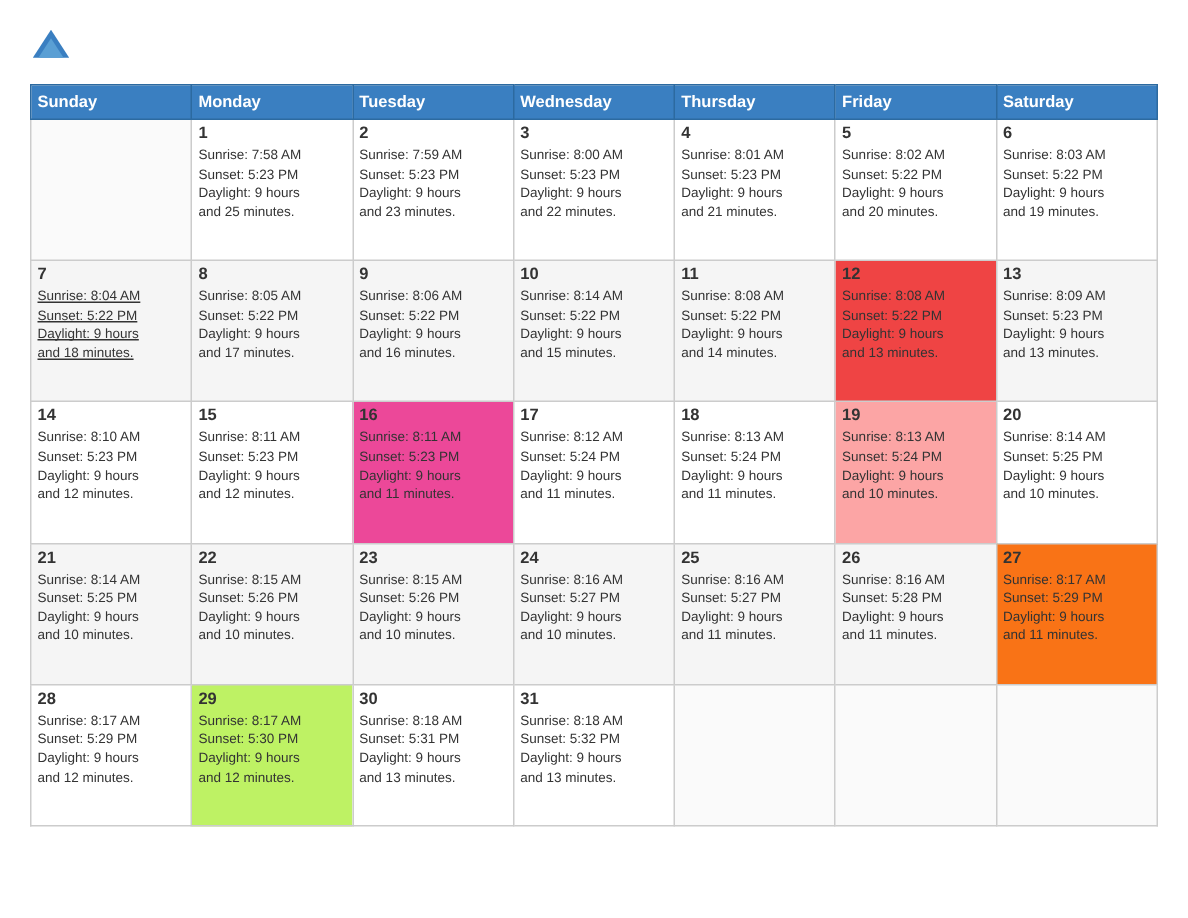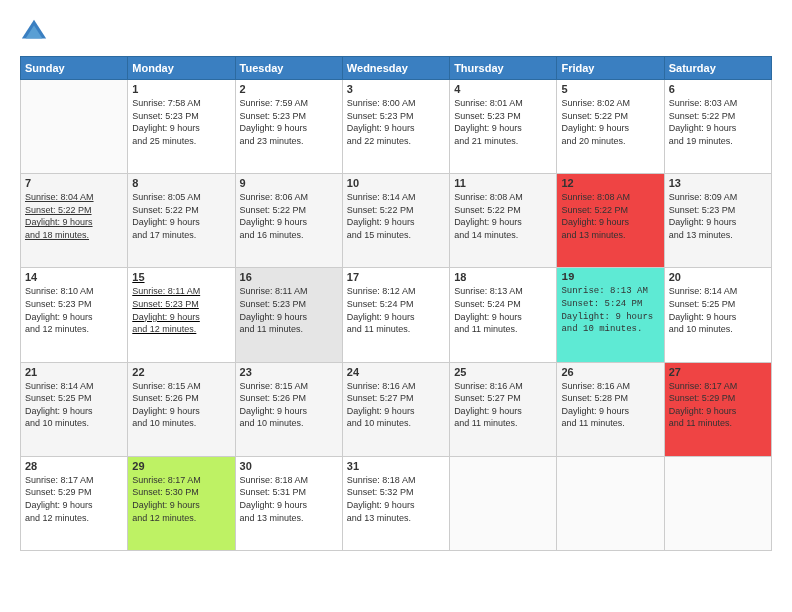--- a/index.html
+++ b/index.html
@@ -231,49 +231,49 @@
           </td>
         </tr>
         <tr>
           <td style="background: rgb(255, 255, 255);">
             <span class="day-number">14</span>
             <div class="day-info" style="white-space: pre-line;">Sunrise: 8:10 AM
 Sunset: 5:23 PM
 Daylight: 9 hours
 and 12 minutes.</div>
           </td>
-          <td style="background: rgb(255, 255, 255); text-decoration: underline;">
+          <td style="background: rgb(255, 255, 255);">
             <span class="day-number">15</span>
             <div class="day-info" style="white-space: pre-line;">Sunrise: 8:11 AM
 Sunset: 5:23 PM
 Daylight: 9 hours
 and 12 minutes.</div>
           </td>
-          <td style="background: #e5e5e5; margin-top: 14px;">
+          <td style="background: #ec4899; margin-top: 14px;">
             <span class="day-number">16</span>
             <div class="day-info" style="white-space: pre-line;">Sunrise: 8:11 AM
 Sunset: 5:23 PM
 Daylight: 9 hours
 and 11 minutes.</div>
           </td>
           <td style="background: rgb(255, 255, 255);">
             <span class="day-number">17</span>
             <div class="day-info" style="white-space: pre-line;">Sunrise: 8:12 AM
 Sunset: 5:24 PM
 Daylight: 9 hours
 and 11 minutes.</div>
           </td>
           <td style="background: rgb(255, 255, 255);">
             <span class="day-number">18</span>
             <div class="day-info" style="white-space: pre-line;">Sunrise: 8:13 AM
 Sunset: 5:24 PM
 Daylight: 9 hours
 and 11 minutes.</div>
           </td>
-          <td style="background: #5eead4; font-family: Liberation Mono, monospace;">
+          <td style="background: #fca5a5;">
             <span class="day-number">19</span>
             <div class="day-info" style="white-space: pre-line;">Sunrise: 8:13 AM
 Sunset: 5:24 PM
 Daylight: 9 hours
 and 10 minutes.</div>
           </td>
           <td style="background: rgb(255, 255, 255);">
             <span class="day-number">20</span>
             <div class="day-info" style="white-space: pre-line;">Sunrise: 8:14 AM
 Sunset: 5:25 PM
@@ -317,21 +317,21 @@
 Daylight: 9 hours
 and 11 minutes.</div>
           </td>
           <td style="background: rgb(245, 245, 245);">
             <span class="day-number">26</span>
             <div class="day-info" style="white-space: pre-line;">Sunrise: 8:16 AM
 Sunset: 5:28 PM
 Daylight: 9 hours
 and 11 minutes.</div>
           </td>
-          <td style="background: #ef4444;">
+          <td style="background: #f97316;">
             <span class="day-number">27</span>
             <div class="day-info" style="white-space: pre-line;">Sunrise: 8:17 AM
 Sunset: 5:29 PM
 Daylight: 9 hours
 and 11 minutes.</div>
           </td>
         </tr>
         <tr>
           <td style="background: rgb(255, 255, 255);">
             <span class="day-number">28</span>

